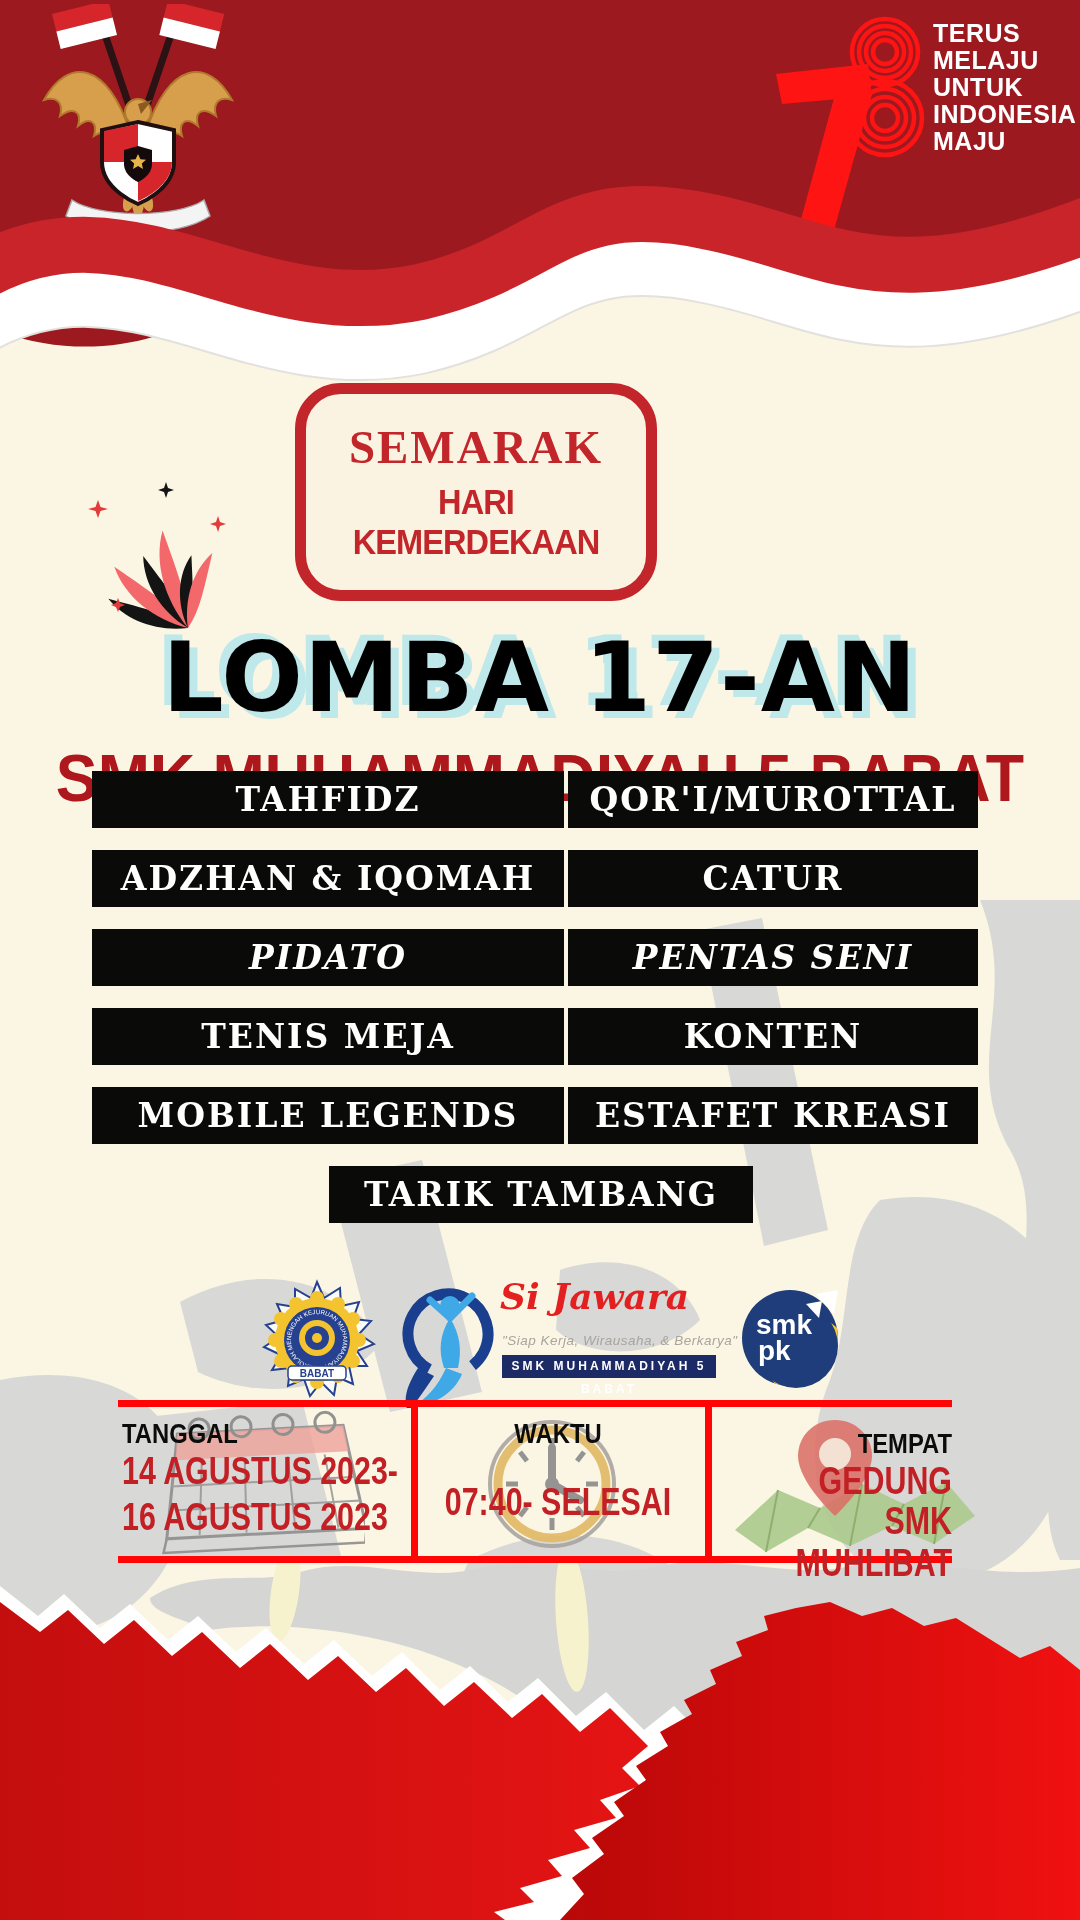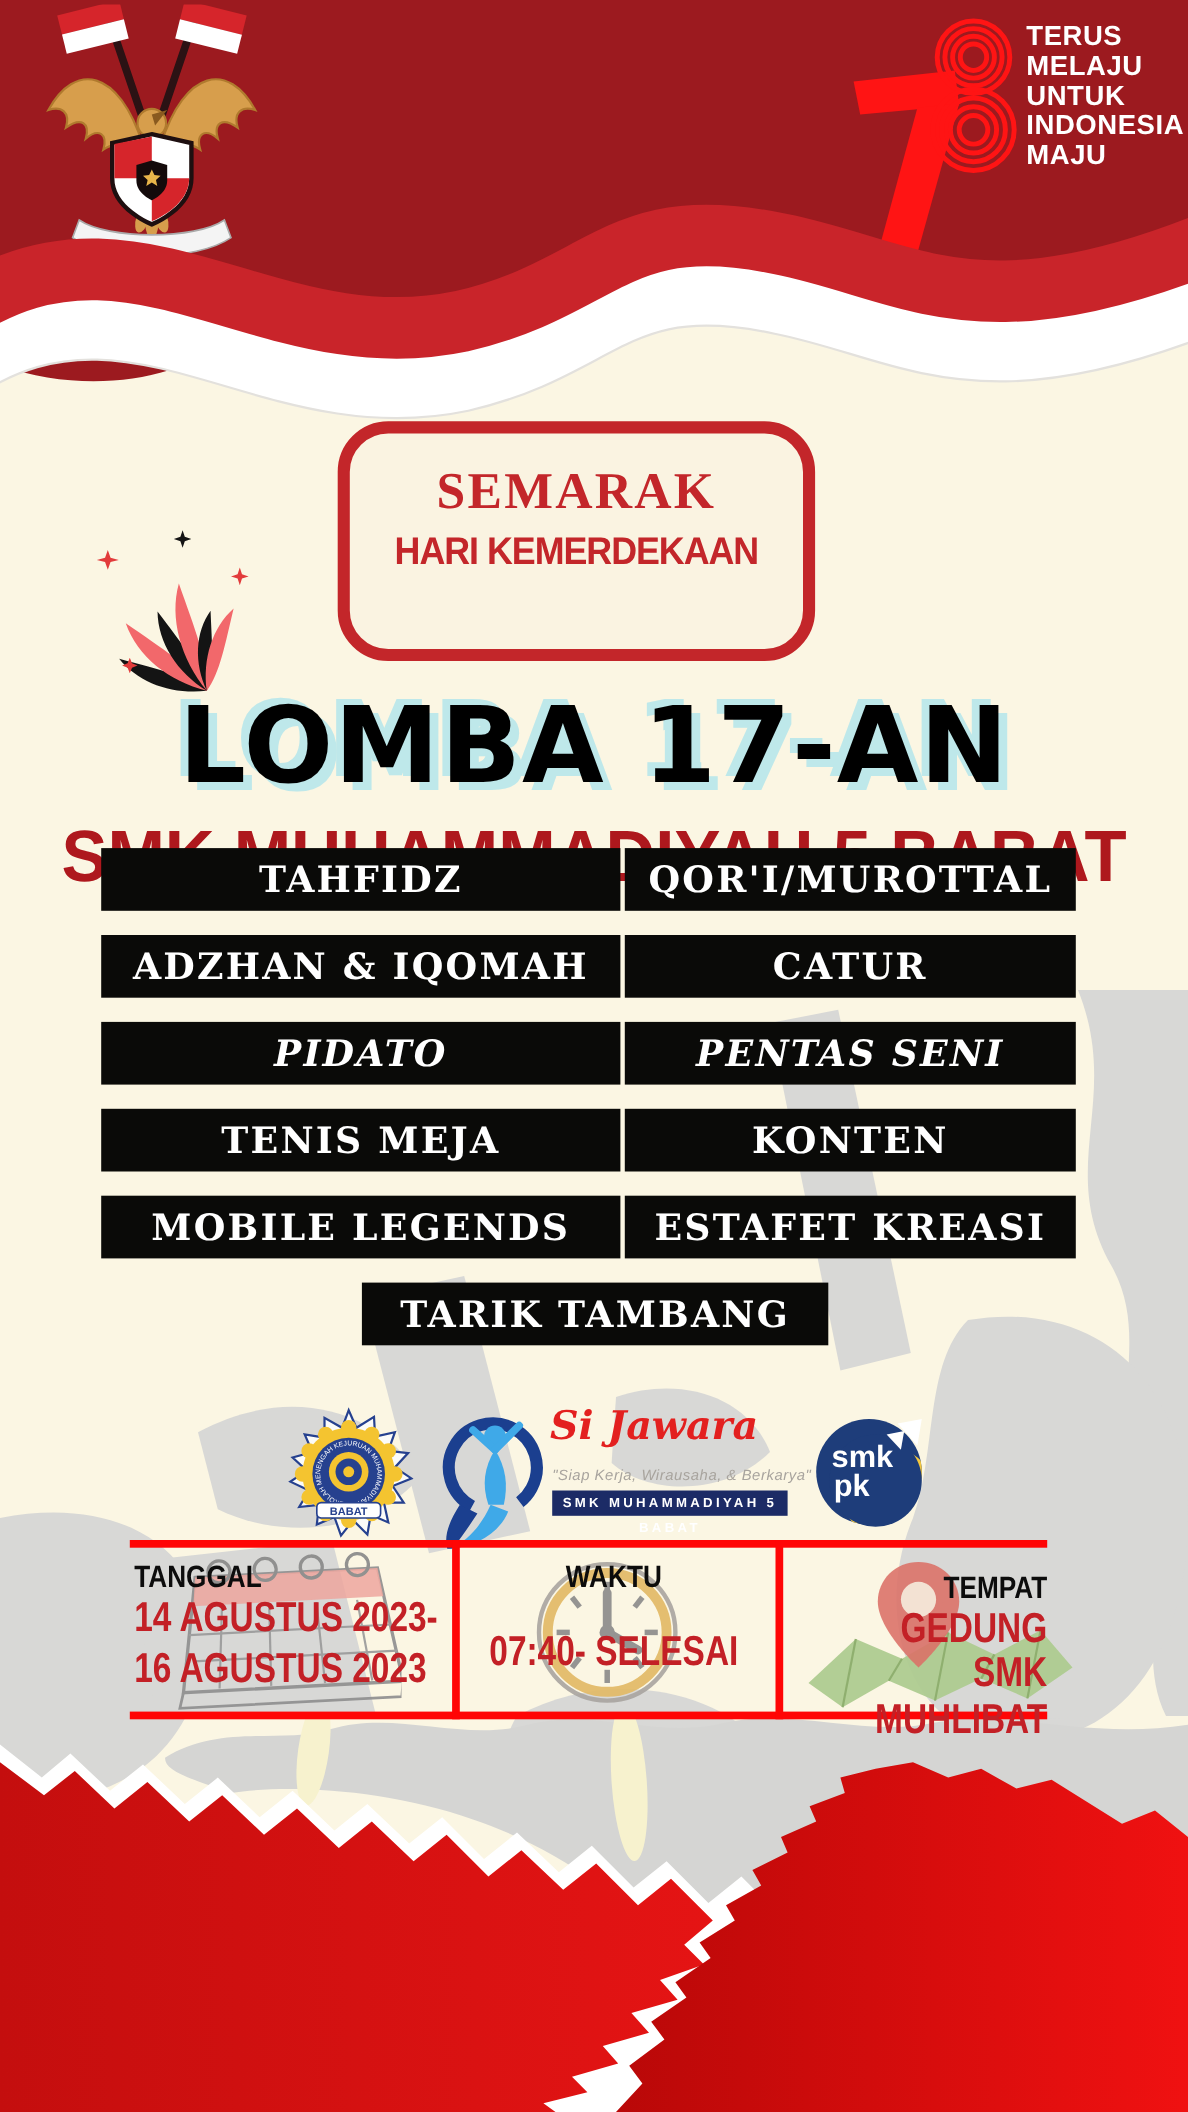--- a/index.html
+++ b/index.html
@@ -4,21 +4,21 @@
 <style>
   html,body{margin:0;padding:0;background:#777;}
   .poster{position:relative;width:1080px;height:1920px;overflow:hidden;background:#FBF6E3;font-family:"Liberation Sans",sans-serif;padding-left:47px;}
   .abs{position:absolute;}
   svg{display:block;}
 
   
   .slogan{left:933px;top:20px;color:#fff;font-weight:bold;font-size:25px;line-height:27px;letter-spacing:.5px;z-index:6;}
 
   
-  .sem-box{left:295px;top:383px;width:434px;height:218px;box-sizing:border-box;border:11px solid #C3262A;border-radius:46px;background:#FAF3E1;text-align:center;z-index:7;margin-left:12px;}
+  .sem-box{left:295px;top:383px;width:362px;height:218px;box-sizing:border-box;border:11px solid #C3262A;border-radius:46px;background:#FAF3E1;text-align:center;z-index:7;}
   .sem-title{margin-top:26px;font-family:"Liberation Serif",serif;font-weight:bold;font-size:47px;color:#C3262A;letter-spacing:2px;}
   .sem-sub{margin-top:8px;font-weight:bold;font-size:35px;color:#C3262A;letter-spacing:-1px;transform:scaleX(.93);}
 
   
   .main-title{left:0;top:622px;width:1080px;text-align:center;font-family:"DejaVu Sans",sans-serif;font-weight:bold;font-size:96px;color:#000000;letter-spacing:1px;z-index:7;text-shadow:-7px -6px 0 #BEE8EA,8px 7px 0 #BEE8EA;}
   .school{left:0;top:740px;width:1080px;text-align:center;font-weight:bold;font-size:66px;color:#AE181D;transform:scaleX(.95);z-index:7;}
 
   
   .cbox{position:absolute;height:57px;background:#0A0A08;color:#fff;font-family:"DejaVu Serif",serif;font-weight:bold;font-size:33px;letter-spacing:2px;display:flex;align-items:center;justify-content:center;z-index:7;}
   .colL{left:92px;width:472px;}

